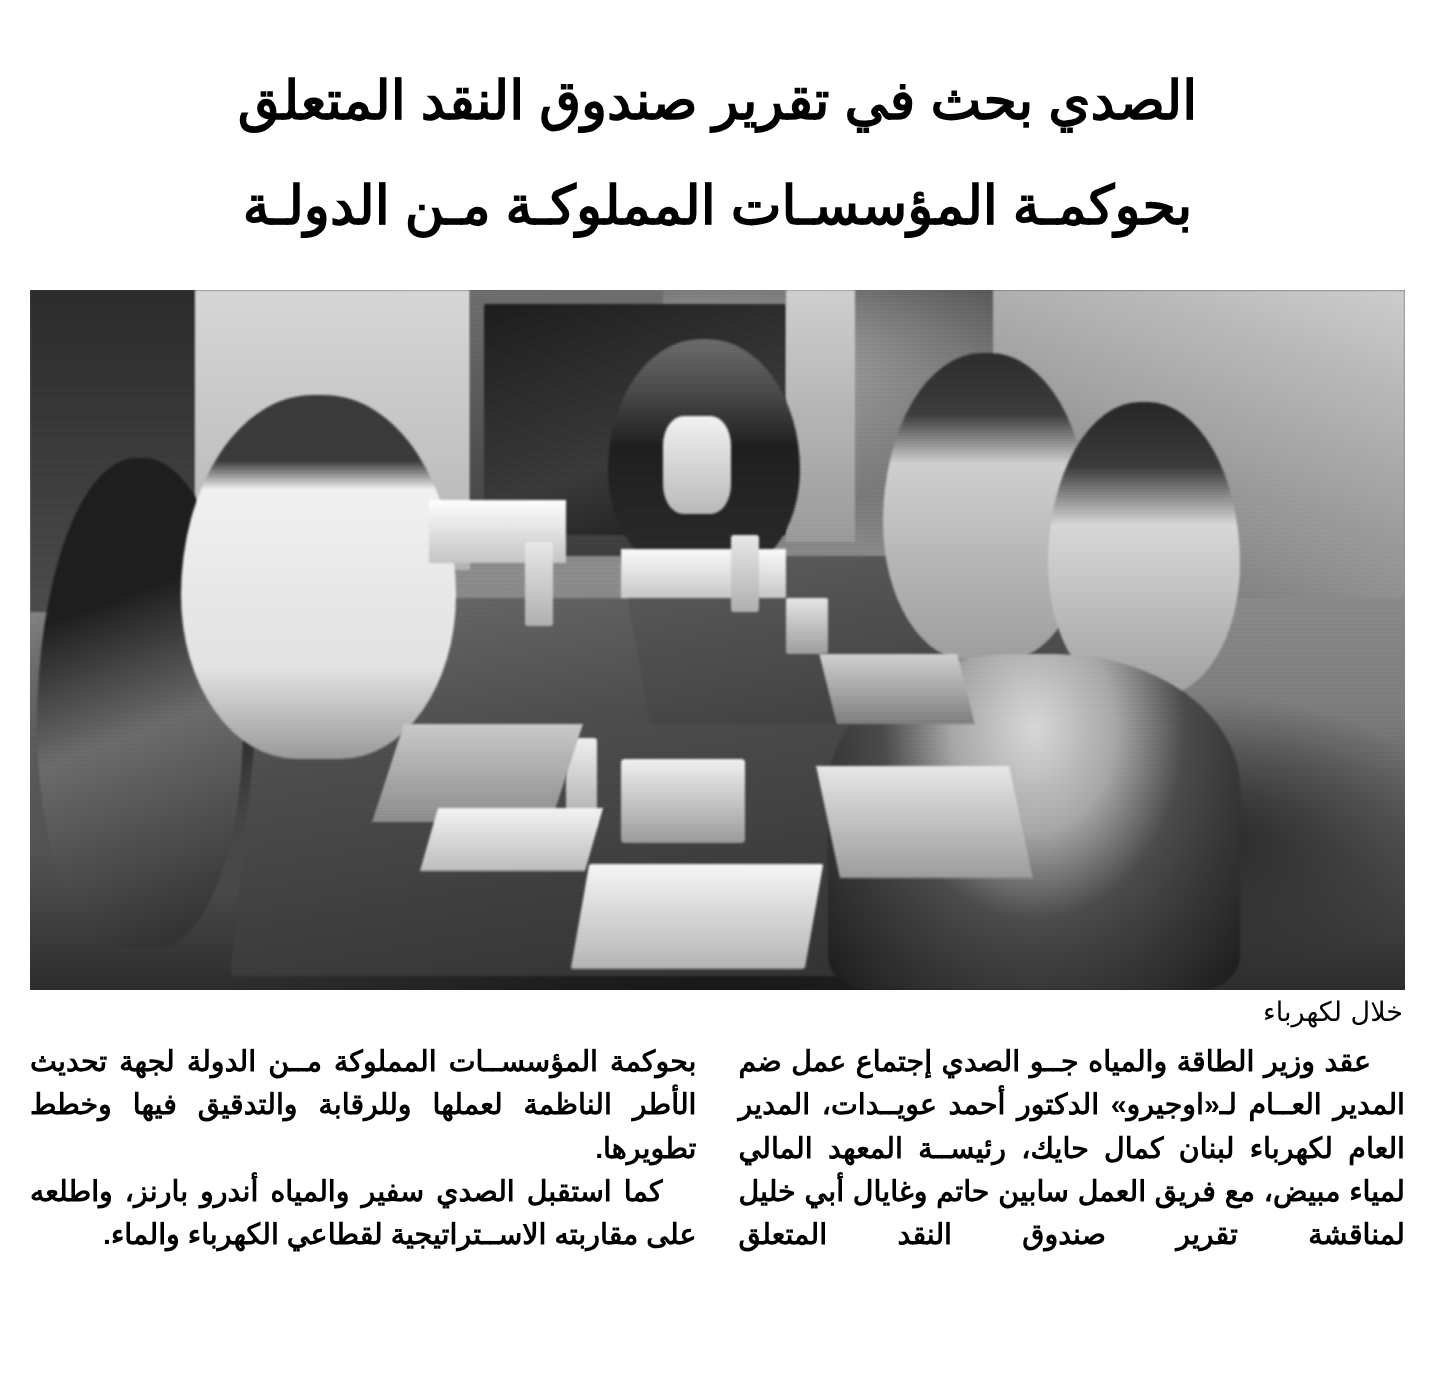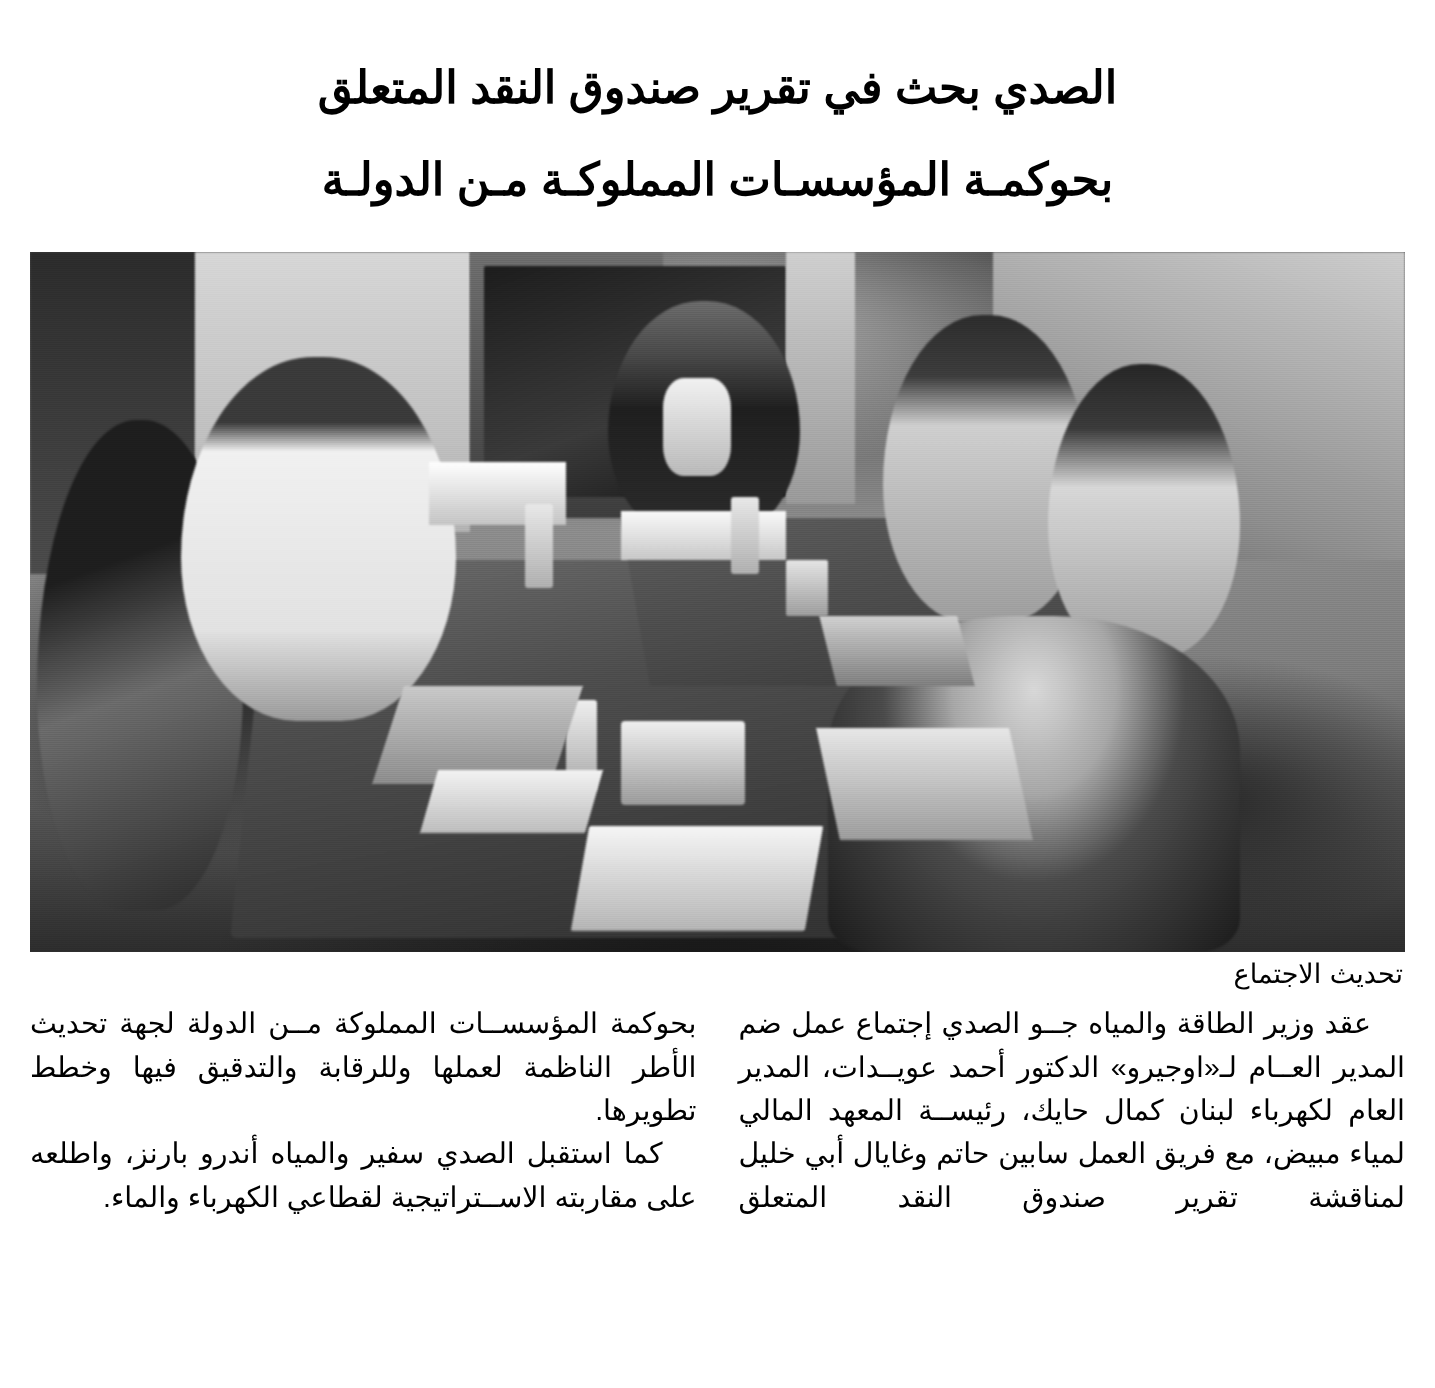--- a/index.html
+++ b/index.html
@@ -20,21 +20,21 @@
     height: 1388px;
     box-sizing: border-box;
     padding: 0 30px;
     position: relative;
   }
 
   
   .headline {
     text-align: center;
     font-weight: bold;
-    font-size: 45px;
+    font-size: 54px;
     line-height: 1.42;
     letter-spacing: -0.5px;
     padding-top: 26px;
     padding-bottom: 10px;
     color: #000;
   }
   .headline .hl-line {
     display: block;
     white-space: nowrap;
   }
@@ -158,21 +158,21 @@
     margin-top: 12px;
     display: flex;
     flex-direction: row;
     gap: 42px;
     direction: rtl;
   }
   .col {
     flex: 1 1 0;
     font-size: 28.5px;
     line-height: 1.52;
-    font-weight: normal;
+    font-weight: bold;
     text-align: justify;
     text-align-last: justify;
     letter-spacing: -0.2px;
   }
   .col p {
     margin: 0;
   }
   .col p.indent::before {
     content: "";
     display: inline-block;
@@ -218,21 +218,21 @@
       <div class="ph laptop1"></div>
       <div class="ph laptop2"></div>
       <div class="ph laptop3"></div>
       <div class="ph phone"></div>
       <div class="ph notepad"></div>
       <div class="ph notebook"></div>
       <div class="grain"></div>
     </div>
   </div>
 
-  <div class="caption">تحديث الاجتماع</div>
+  <div class="caption">خلال لكهرباء</div>
 
   <div class="columns">
     <div class="col">
       <p class="indent">عقد وزير الطاقة والمياه جــو الصدي إجتماع عمل ضم المدير العــام لـ«اوجيرو» الدكتور أحمد عويــدات، المدير العام لكهرباء لبنان كمال حايك، رئيســة المعهد المالي لمياء مبيض، مع فريق العمل سابين حاتم وغايال أبي خليل لمناقشة تقرير صندوق النقد المتعلق</p>
     </div>
     <div class="col">
       <p>بحوكمة المؤسســات المملوكة مــن الدولة لجهة تحديث الأطر الناظمة لعملها وللرقابة والتدقيق فيها وخطط تطويرها.</p>
       <p class="indent last">كما استقبل الصدي سفير والمياه أندرو بارنز، واطلعه على مقاربته الاســتراتيجية لقطاعي الكهرباء والماء.</p>
     </div>
   </div>

